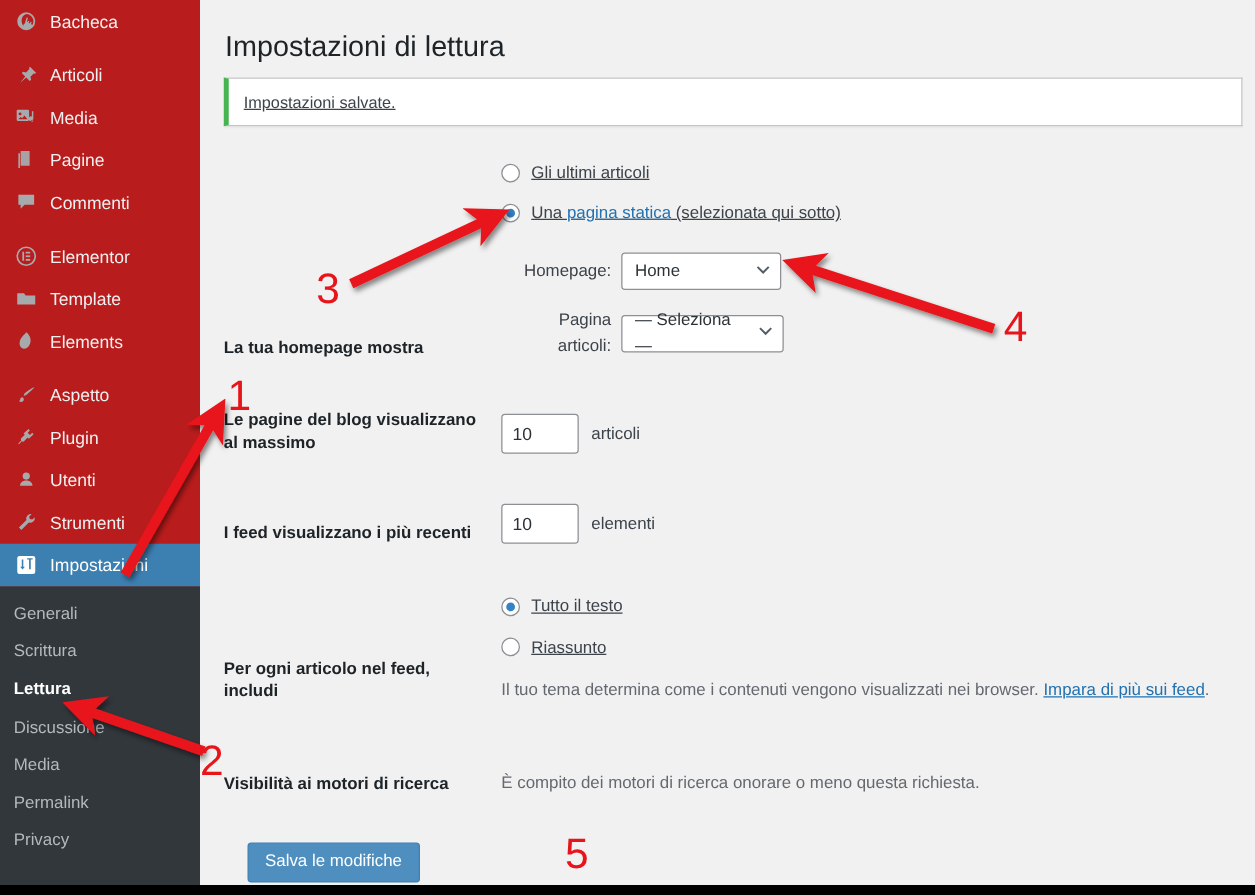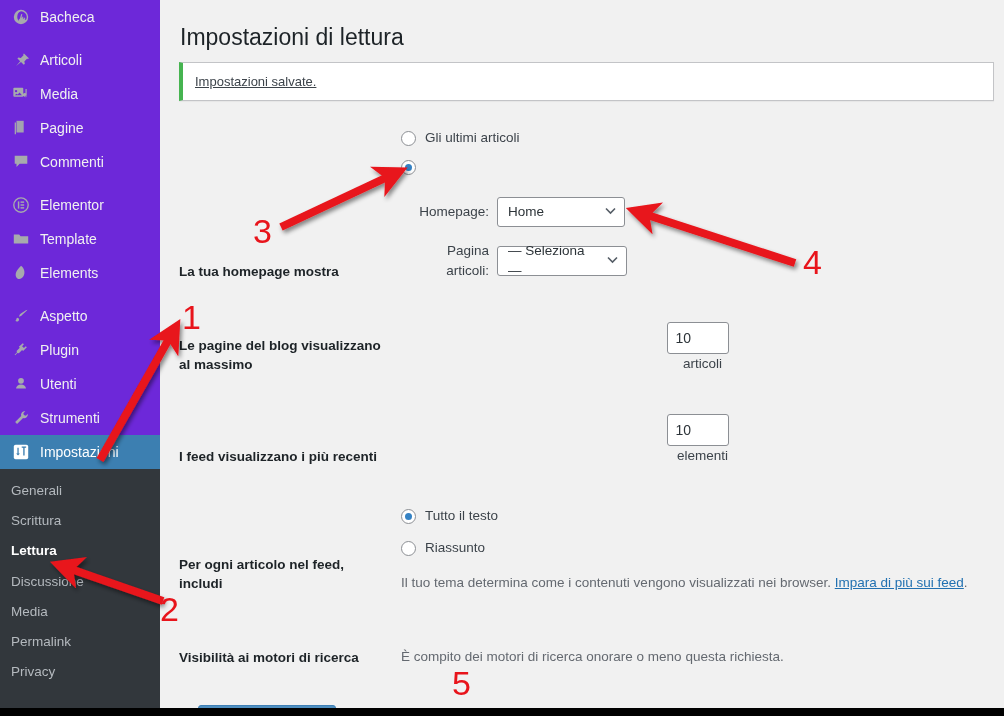--- a/index.html
+++ b/index.html
@@ -15,21 +15,21 @@
     position: relative;
   }
 
   
   #app { position: relative; width: 1004px; height: 716px; overflow: hidden; }
 
   
   #sidebar {
     position: absolute; left: 0; top: 0;
     width: 160px; height: 700px;
-    background: #6d28d9;
+    background: #b91c1c;
     color: #eee;
   }
   #sidebar-bottom-strip {
     position:absolute; left:0; top:700px; width:160px; height:16px;
     background:#32373c;
   }
   #page-bottom-strip {
     position:absolute; left:0; top:708px; width:1004px; height:8px;
     background:#000;
   }
@@ -130,21 +130,21 @@
     color: #1d2327;
     font-size: 13.5px;
     line-height: 1.35;
   }
   .row-field {
     flex: 1 1 auto;
     padding: 20px 10px 20px 10px;
     line-height: 1.5;
   }
 
-  .radio-line { display: flex; align-items: center; margin-bottom: 12px; }
+  .radio-line { display: flex; align-items: center; margin-bottom: 12px; text-decoration: underline; }
   .radio-line:last-child { margin-bottom: 0; }
   .radio {
     width: 15px; height: 15px;
     border: 1px solid #8c8f94;
     border-radius: 50%;
     background: #fff;
     flex: 0 0 15px;
     margin-right: 9px;
     position: relative;
     cursor: pointer;
@@ -190,21 +190,21 @@
     width: 62px; height: 32px;
     border: 1px solid #8c8f94;
     border-radius: 3px;
     background: #fff;
     font-size: 14px;
     color: #2c3338;
     padding: 0 8px;
     font-family: "Liberation Sans", sans-serif;
   }
   .unit { margin-left: 10px; font-size: 13.5px; color: #3c434a; }
-  .inline-flex { display: flex; align-items: center; flex-direction: column; }
+  .inline-flex { display: flex; align-items: center; }
 
   .help-text {
     margin-top: 14px;
     font-size: 13.5px;
     color: #646970;
   }
   .help-text a { color: #2271b1; text-decoration: underline; }
 
   .checkbox-line { display: flex; align-items: flex-start; }
   .checkbox {
@@ -413,20 +413,21 @@
         <div class="row-label">La tua homepage mostra</div>
         <div class="row-field">
 
           <div class="radio-line">
             <span class="radio"></span>
             <span class="radio-text">Gli ultimi articoli</span>
           </div>
 
           <div class="radio-line">
             <span class="radio checked"></span>
+            <span class="radio-text"><span>Una </span><a href="#">pagina statica</a><span> (selezionata qui sotto)</span></span>
           </div>
 
           <div class="sub-select-row first">
             <span class="sub-select-label">Homepage:</span>
             <span class="select" id="select-homepage">
               <span>Home</span>
               <span class="chev">
                 <svg width="11" height="8" viewBox="0 0 11 8" fill="none" stroke="currentColor" stroke-width="1.6">
                     <path d="M1 1.5L5.5 6 10 1.5"></path>
                   </svg>

